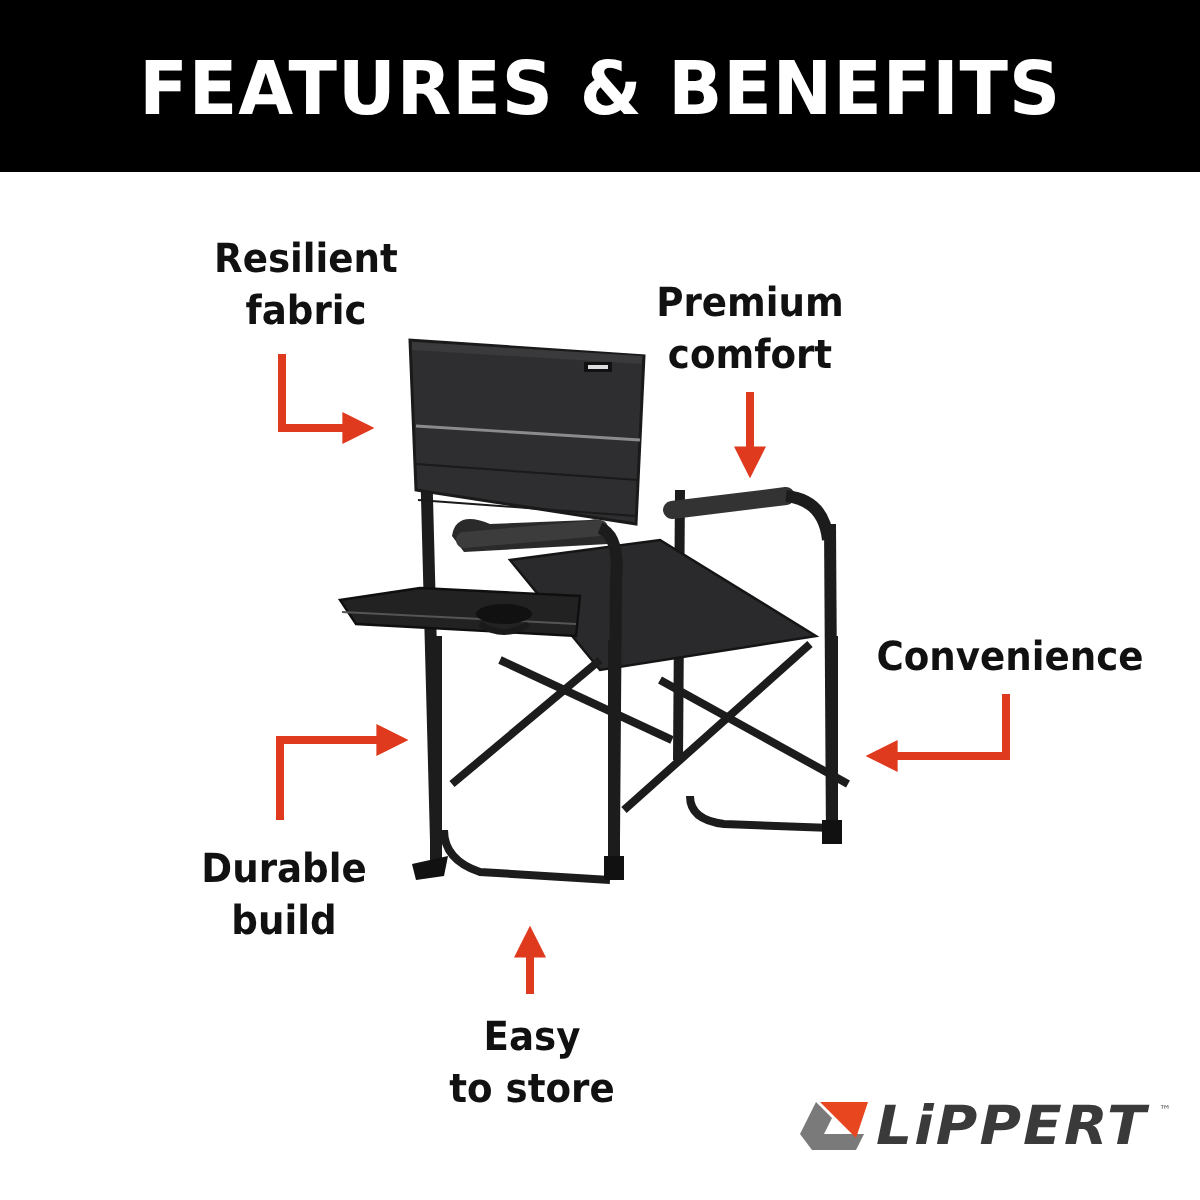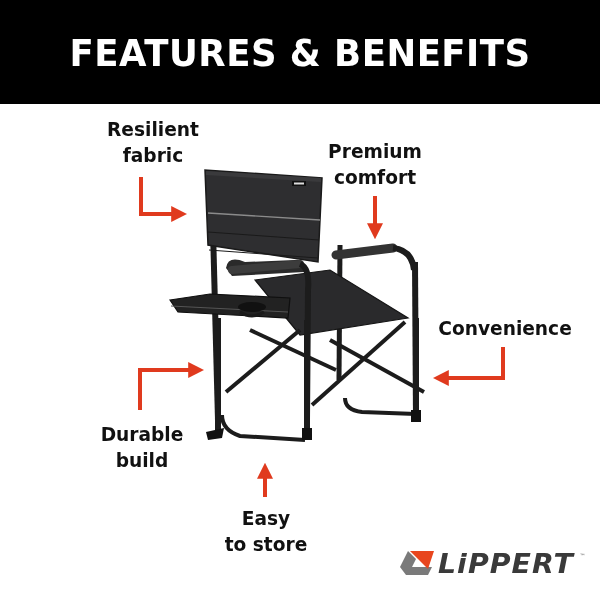--- a/index.html
+++ b/index.html
@@ -1,20 +1,20 @@
 <!DOCTYPE html>
 <html><head>
   <meta charset="utf-8">
   <style>
     * { margin: 0; padding: 0; box-sizing: border-box; }
     html, body { width: 600px; height: 600px; background: #ffffff; overflow: hidden; }
     body { position: relative; font-family: "DejaVu Sans", sans-serif; }
 
     .header {
-      position: absolute; left: 0; top: 0; width: 600px; height: 104px;
+      position: absolute; left: 0; top: 0; width: 600px; height: 86px;
       background: #000000; display: flex; align-items: center; justify-content: center;
     }
     .header-title {
       color: #ffffff; font-family: "DejaVu Sans", sans-serif; font-weight: bold;
       font-size: 37px; letter-spacing: 0.5px; margin-top: 2px;
       transform: scaleX(0.96);
     }
 
     .label {
       position: absolute; font-family: "DejaVu Sans", sans-serif; font-weight: bold;

